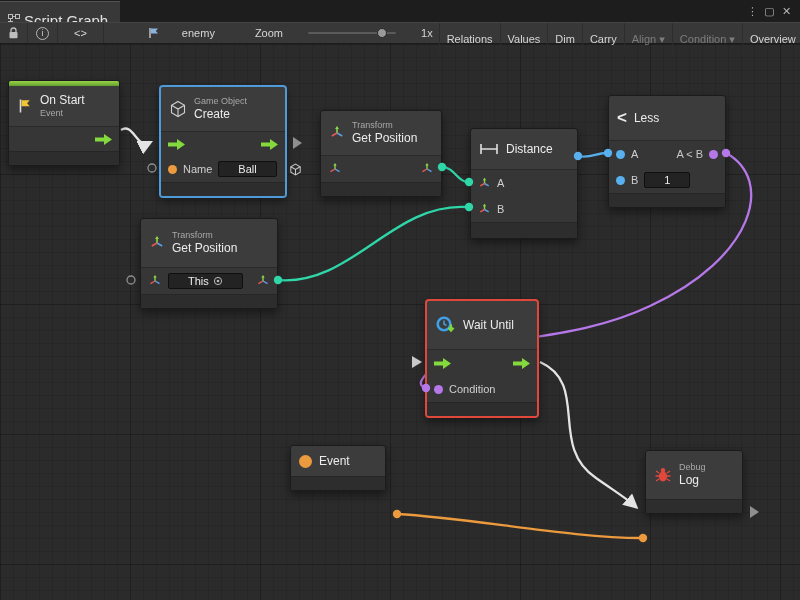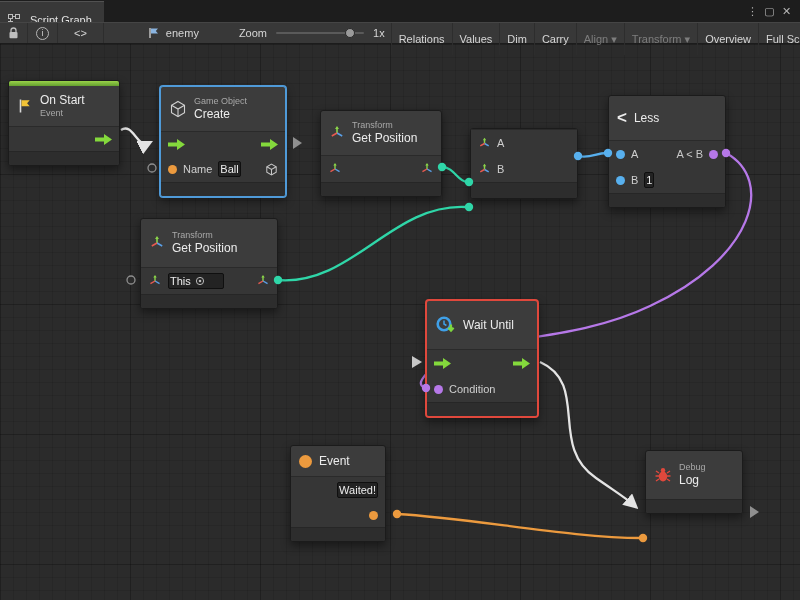--- a/index.html
+++ b/index.html
@@ -3,32 +3,32 @@
 <meta charset="utf-8">
 <style>
   *{box-sizing:border-box;margin:0;padding:0}
   html,body{width:800px;height:600px;overflow:hidden;background:#282828;
     font-family:"Liberation Sans",sans-serif;-webkit-font-smoothing:antialiased}
   #root{position:relative;width:800px;height:600px}
 
   
   .titlebar{position:absolute;top:0;left:0;right:0;height:22px;background:#1d1d1d;
     display:flex;align-items:flex-end;z-index:5}
-  .tab{height:21px;display:flex;align-items:center;gap:10px;padding:16px 12px 0 8px;
-    background:#383838;border-top:1px solid #515151;color:#e2e2e2;font-size:11px}
+  .tab{height:21px;display:flex;align-items:center;gap:4px;padding:16px 12px 0 8px;
+    background:#383838;border-top:1px solid #515151;color:#e2e2e2;font-size:15px}
   .win-controls{margin-left:auto;display:flex;align-items:center;height:22px;
     padding-right:5px;color:#b5b5b5;font-size:11px}
   .win-btn{width:17px;text-align:center;line-height:22px}
 
   .toolbar{position:absolute;top:22px;left:0;right:0;height:22px;background:#383838;
     border-top:1px solid #454545;border-bottom:1px solid #1c1c1c;display:flex;
     align-items:center;font-size:11px;color:#d6d6d6;z-index:5;white-space:nowrap}
   .tb-btn{height:100%;display:flex;align-items:center;gap:4px;padding:0 8px;
     border-right:1px solid #2d2d2d}
-  .tb-plain{height:100%;display:flex;align-items:center;gap:5px;padding:0 6px}
+  .tb-plain{height:100%;display:flex;align-items:center;gap:21px;padding:0 6px}
   .tb-right{margin-left:auto;display:flex;height:100%}
   .tb-right .tb-btn{border-left:1px solid #2d2d2d;border-right:none;padding:16px 7px}
   .disabled{color:#7d7d7d}
   .circle-i{width:13px;height:13px;border:1px solid #b5b5b5;border-radius:50%;
     font-size:9px;display:flex;align-items:center;justify-content:center;color:#cfcfcf}
   .zoom-track{position:relative;width:88px;height:2px;background:#5a5a5a;border-radius:1px}
   .zoom-knob{position:absolute;top:-4px;left:78%;width:10px;height:10px;border-radius:50%;
     background:#9a9a9a;border:1px solid #2a2a2a}
 
   
@@ -52,21 +52,21 @@
   .cat{font-size:9px;color:#a8a8a8}
   .ttl{font-size:12px;color:#ececec}
   .rows{border-top:1px solid #2a2a2a;background:#363636}
   .row{display:flex;align-items:center;gap:6px;padding:0 7px;font-size:11px;color:#cfcfcf}
   .row.flow{justify-content:space-between}
   .ftr{background:#2d2d2d;border-top:1px solid #262626;border-radius:0 0 2px 2px}
   .dot{width:9px;height:9px;border-radius:50%;flex:none}
   .dot-orange{background:#ec9a3e}.dot-purple{background:#b678e8}
   .dot-blue{background:#58b0ee}.dot-gray{background:#9c9c9c}
   .field{background:#232323;border:1px solid #0f0f0f;border-radius:2px;color:#ececec;
-    font-size:11px;padding:1px 1px;display:flex;align-items:center;gap:4px}
+    font-size:11px;padding:1px 19px;display:flex;align-items:center;gap:4px}
   .spacer{flex:1}
   .ic{display:flex;align-items:center;flex:none}
   .event-strip{height:5px;background:linear-gradient(#9ad24a,#649f2f);border-radius:2px 2px 0 0}
   .less-glyph{font-size:17px;font-weight:bold;color:#ececec}
   .str-icon{width:13px;height:13px;border-radius:50%;background:#ec9a3e;flex:none}
   .result-label{margin-left:auto;color:#c8c8c8}
 </style>
 </head>
 <body>
 
@@ -135,21 +135,21 @@
       <div class="tb-btn">
           <span>Dim</span>
         </div>
       <div class="tb-btn">
           <span>Carry</span>
         </div>
       <div class="tb-btn disabled">
           <span>Align ▾</span>
         </div>
       <div class="tb-btn disabled">
-          <span>Transform ▾</span>
+          <span>Condition ▾</span>
         </div>
       <div class="tb-btn">
           <span>Overview</span>
         </div>
       <div class="tb-btn" style="border-right:none">
           <span>Full Screen</span>
         </div>
     </div>
   </div>
 
@@ -271,20 +271,28 @@
               <path d="M8 8l5.2 3" stroke="#5aa0e8" stroke-width="1.6"></path>
               <path d="M8 8l-5.2 3" stroke="#e85a50" stroke-width="1.6"></path>
             </svg>
       </span>
     </div>
       </div>
     <div class="ftr" style="height:14px"></div>
   </div>
 
   <div class="node" style="left:470px;top:128px;width:108px">
+    <div class="hdr" style="height:40px">
+      <span class="ic">
+        <svg width="20" height="12" viewBox="0 0 20 12" stroke="#e0e0e0" stroke-width="1.6" fill="none">
+            <path d="M2 1v10M18 1v10M2 6h16"></path>
+          </svg>
+      </span>
+      <span class="ttl">Distance</span>
+    </div>
     <div class="rows">
       <div class="row" style="height:26px">
         <span class="ic">
           <svg width="13" height="13" viewBox="0 0 16 16" fill="none">
               <path d="M8 8V2.2" stroke="#8ad34a" stroke-width="1.8"></path>
               <path d="M8 1l-2 3h4z" fill="#8ad34a"></path>
               <path d="M8 8l5.2 3" stroke="#5aa0e8" stroke-width="1.8"></path>
               <path d="M8 8l-5.2 3" stroke="#e85a50" stroke-width="1.8"></path>
             </svg>
         </span>
@@ -404,29 +412,20 @@
       </div>
     </div>
     <div class="ftr" style="height:14px"></div>
   </div>
 
   <div class="node" style="left:290px;top:445px;width:96px">
     <div class="hdr" style="height:30px">
       <span class="str-icon"></span>
       <span class="ttl">Event</span>
     </div>
-    <div class="rows">
-      <div class="row" style="height:26px;justify-content:flex-end">
-        <span class="field">Waited!</span>
-      </div>
-      <div class="row" style="height:24px">
-        <span class="spacer"></span>
-        <span class="dot dot-orange"></span>
-      </div>
-    </div>
     <div class="ftr" style="height:14px"></div>
   </div>
 
   <div class="node" style="left:645px;top:450px;width:98px">
     <div class="hdr" style="height:48px">
       <span class="ic">
         <svg width="18" height="16" viewBox="0 0 18 16">
             <ellipse cx="9" cy="9.5" rx="4.2" ry="5" fill="#e0483c"></ellipse>
             <circle cx="9" cy="3.2" r="2.2" fill="#e0483c"></circle>
             <path d="M5 6L2 4M5 9H1.5M5 12l-3 2M13 6l3-2M13 9h3.5M13 12l3 2" stroke="#e0483c" stroke-width="1.4" fill="none"></path>

